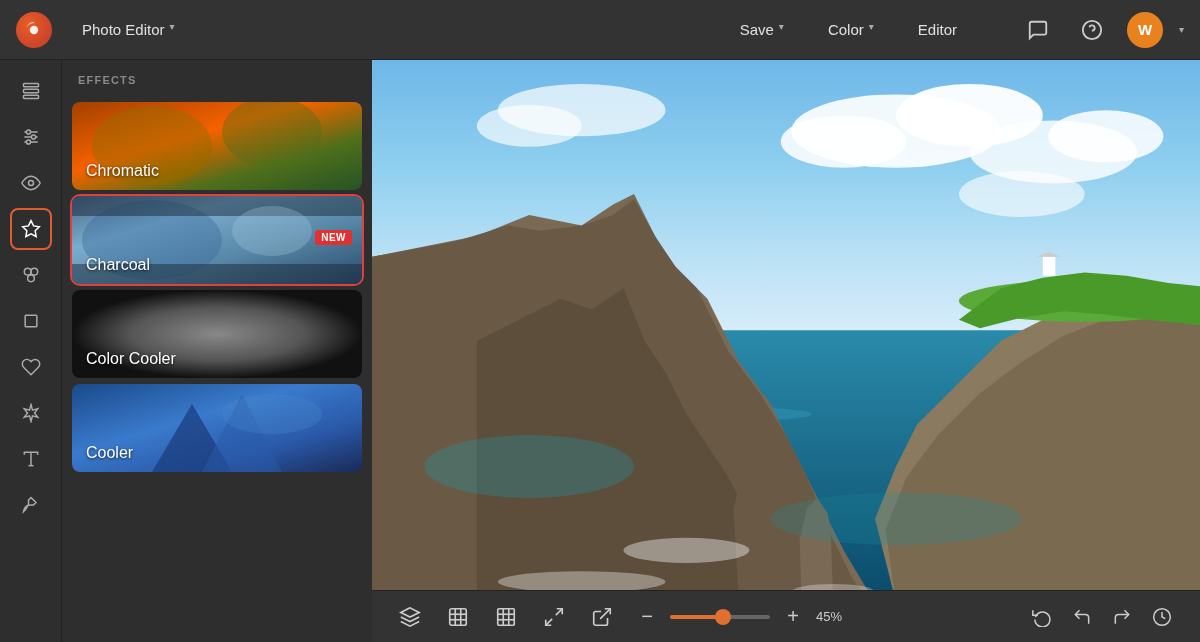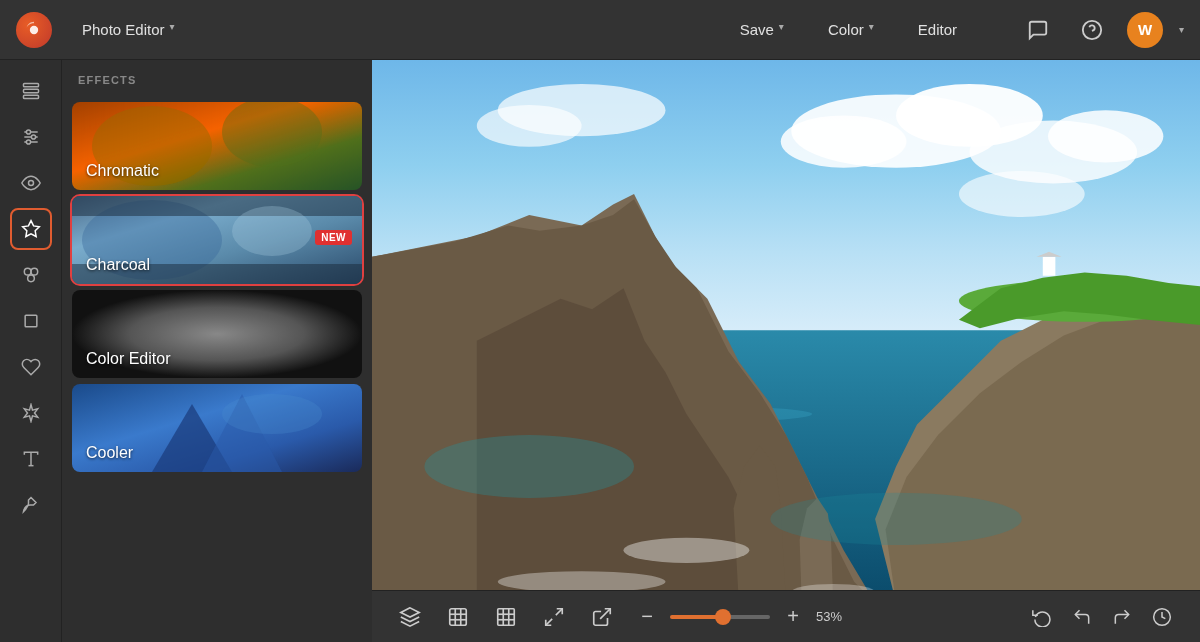--- a/index.html
+++ b/index.html
@@ -378,21 +378,21 @@
             <defs>
               <radialGradient id="phg" cx="50%" cy="50%" r="50%">
                 <stop offset="0%" stop-color="#888"></stop>
                 <stop offset="60%" stop-color="#555"></stop>
                 <stop offset="100%" stop-color="#111"></stop>
               </radialGradient>
             </defs>
             <rect width="290" height="88" fill="url(#phg)"></rect>
           </svg>
         </div>
-        <span class="effect-label">Color Editor</span>
+        <span class="effect-label">Color Cooler</span>
       </div>
 
       <div class="effect-item">
         <div class="effect-bg">
           <svg width="100%" height="100%" viewBox="0 0 290 88" preserveAspectRatio="xMidYMid slice">
             <defs>
                 <linearGradient id="clg" x1="0" y1="0" x2="1" y2="1">
                   <stop offset="0%" stop-color="#1a4a8a"></stop>
                   <stop offset="40%" stop-color="#3a7acc"></stop>
                   <stop offset="70%" stop-color="#2a5aaa"></stop>
@@ -523,21 +523,21 @@
             <polyline points="15 3 21 3 21 9"></polyline>
             <line x1="10" y1="14" x2="21" y2="3"></line>
             <path d="M18 13v6a2 2 0 0 1-2 2H5a2 2 0 0 1-2-2V8a2 2 0 0 1 2-2h6"></path>
           </svg>
       </button>
 
       <div class="zoom-controls">
         <button class="zoom-minus">−</button>
         <input type="range" class="zoom-slider" min="0" max="100" value="53" style="">
         <button class="zoom-plus">+</button>
-        <span class="zoom-label"><span>53</span><span>%</span></span>
+        <span class="zoom-label"><span>45</span><span>%</span></span>
       </div>
 
       <div class="bottom-spacer"></div>
 
       <div class="undo-redo-group">
         <button class="bottom-btn">
           <svg width="20" height="20" viewBox="0 0 24 24" fill="none" stroke="#ccc" stroke-width="1.8">
               <polyline points="1 4 1 10 7 10"></polyline>
               <path d="M3.51 15a9 9 0 1 0 .49-3"></path>
             </svg>

